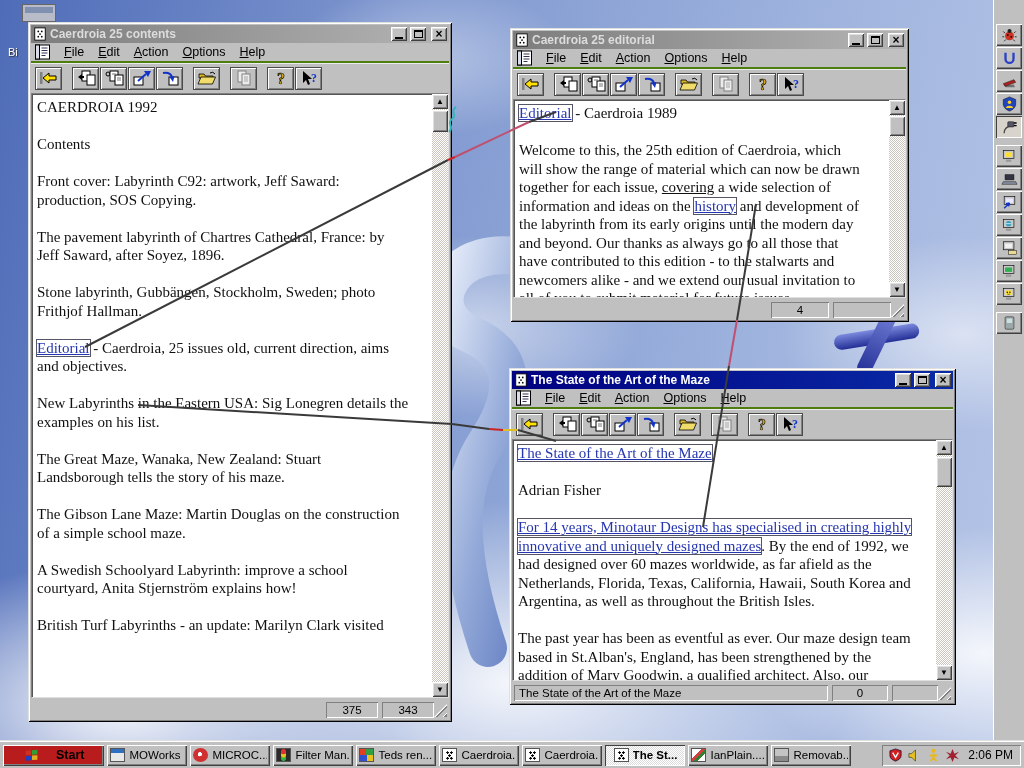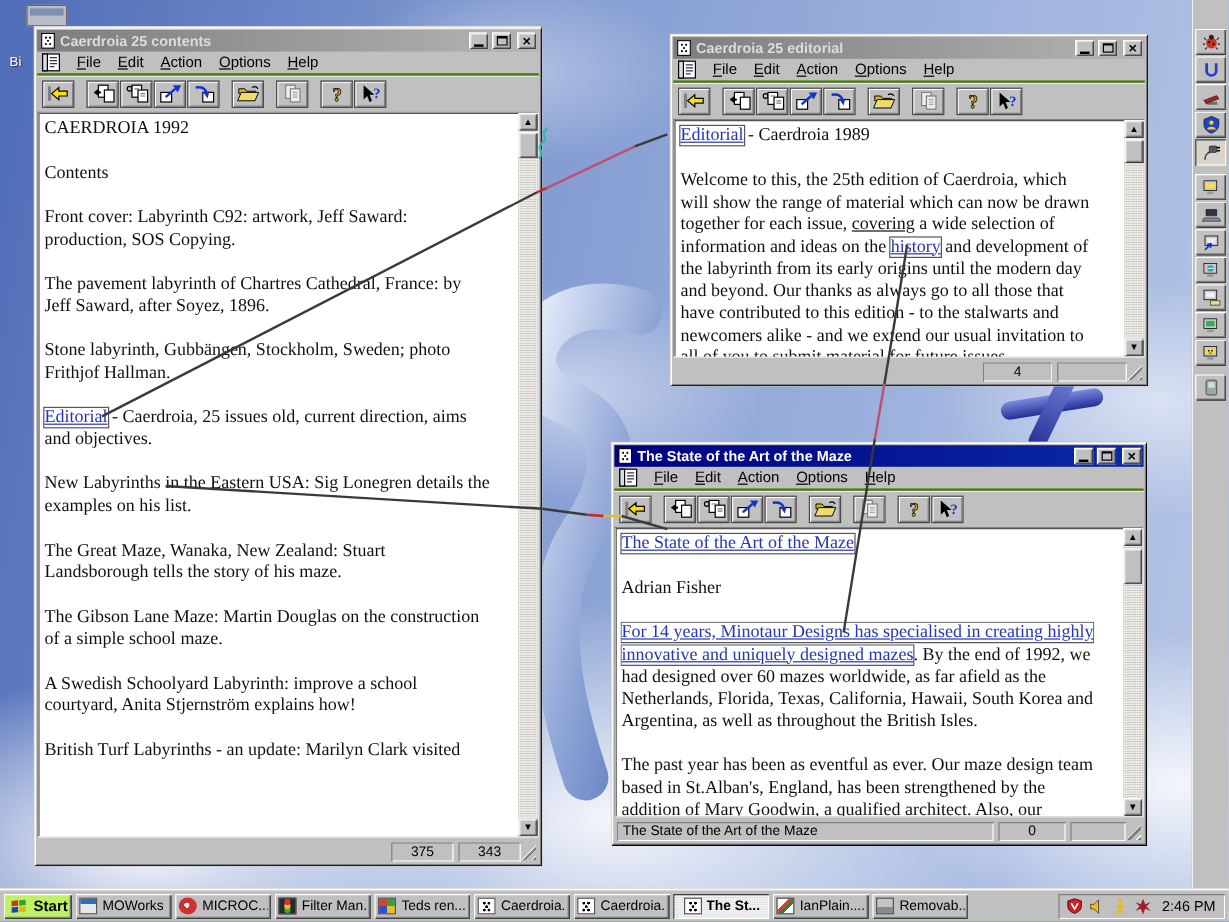--- a/index.html
+++ b/index.html
@@ -68,21 +68,21 @@
 
 .sidebar{position:absolute;right:0;top:0;bottom:26px;width:31px;background:#c0c0c0;box-shadow:inset 1px 0 0 #fff;z-index:45;padding-top:24px;}
 .lbtn{width:26px;height:22px;margin:0 0 1px 3px;background:#c0c0c0;display:flex;align-items:center;justify-content:center;
  box-shadow:inset 1px 1px 0 #fff,inset -1px -1px 0 #404040,inset -2px -2px 0 #808080;}
 .lbtn svg{width:17px;height:16px;}
 .lbtn.pressed{box-shadow:inset 1px 1px 0 #404040,inset -1px -1px 0 #fff;background:#d8d4cc;}
 .lgap{height:6px;}
 
 
 .taskbar{position:absolute;left:0;right:0;bottom:0;height:26px;background:#c0c0c0;z-index:60;display:flex;align-items:center;padding:0 3px;gap:3px;box-shadow:0 -1px 0 #fff,0 -2px 0 #dfdfdf;}
-.startb{height:21px;flex:none;display:flex;align-items:center;gap:3px;padding:0 4px;font-weight:bold;font-size:12.5px;background:#bef264;
+.startb{height:21px;flex:none;display:flex;align-items:center;gap:15px;padding:0 20px;font-weight:bold;font-size:12.5px;background:#b91c1c;
  box-shadow:inset 1px 1px 0 #fff,inset -1px -1px 0 #404040,inset -2px -2px 0 #808080;}
 .startb svg{width:18px;height:15px;}
 .task{width:80px;height:21px;flex:none;display:flex;align-items:center;padding:0 3px;background:#c0c0c0;font-size:11.5px;overflow:hidden;
  box-shadow:inset 1px 1px 0 #fff,inset -1px -1px 0 #404040,inset -2px -2px 0 #808080;}
 .task.active{font-weight:bold;background:conic-gradient(#fff 0 25%,#dcdcdc 0 50%,#fff 0 75%,#dcdcdc 0) 0 0/2px 2px;box-shadow:inset 1px 1px 0 #404040,inset -1px -1px 0 #fff;justify-content:center;}
 .tlabel{white-space:nowrap;overflow:hidden;}
 .ti{width:15px;height:14px;display:inline-block;margin-right:4px;flex:none;border:1px solid #555;}
 .ti-moworks{background:linear-gradient(180deg,#2f6fc0 34%,#e8e8e8 34%),#e8e8e8;}
 .ti-microc{border:none;border-radius:50%;background:radial-gradient(circle at 45% 45%,#fff 18%,#d03030 20% 72%,#701818 74%);}
 .ti-filter{background:radial-gradient(circle at 50% 22%,#e03030 2.2px,transparent 3px),radial-gradient(circle at 50% 50%,#e8c020 2.2px,transparent 3px),radial-gradient(circle at 50% 78%,#30b040 2.2px,transparent 3px),#2a2a2a;}
@@ -282,21 +282,21 @@
       <div class="sarr">▼</div>
     </div>
   </div>
   <div class="status">
     <span class="sfield">375</span>
     <span class="sfield">343</span>
     <span class="grip"></span>
   </div>
 </div>
 
-<div class="win" style="left:558px;top:28px;width:399px;height:294px;z-index:11;">
+<div class="win" style="left:510px;top:28px;width:399px;height:294px;z-index:11;">
   <div class="tb inactive">
     <svg width="14" height="14" viewBox="0 0 16 16">
         <use href="#s-gdoc"></use>
       </svg>
     <span class="t">Caerdroia 25 editorial</span>
     <span class="cb mini">
         <i></i>
       </span>
     <span class="cb maxi">
         <i></i>
@@ -655,15 +655,15 @@
     <svg viewBox="0 0 16 16">
         <path d="M2 6 h3 l4 -4 v12 l-4 -4 H2 Z" fill="#e8c020" stroke="#000" stroke-width=".5"></path>
       </svg>
     <svg viewBox="0 0 16 16">
         <circle cx="8" cy="3" r="2.2" fill="#e8b820"></circle>
         <path d="M8 6 V10 M8 10 L5 14 M8 10 L11 14 M4 8 H12" stroke="#e8b820" stroke-width="2" fill="none"></path>
       </svg>
     <svg viewBox="0 0 16 16">
         <path d="M8 1 L10 6 L15 4 L11 8 L15 12 L10 10 L8 15 L6 10 L1 12 L5 8 L1 4 L6 6 Z" fill="#a02030"></path>
       </svg>
-    <span class="clock">2:46 PM</span>
+    <span class="clock">2:06 PM</span>
   </div>
 </div>
 
 </body></html>

